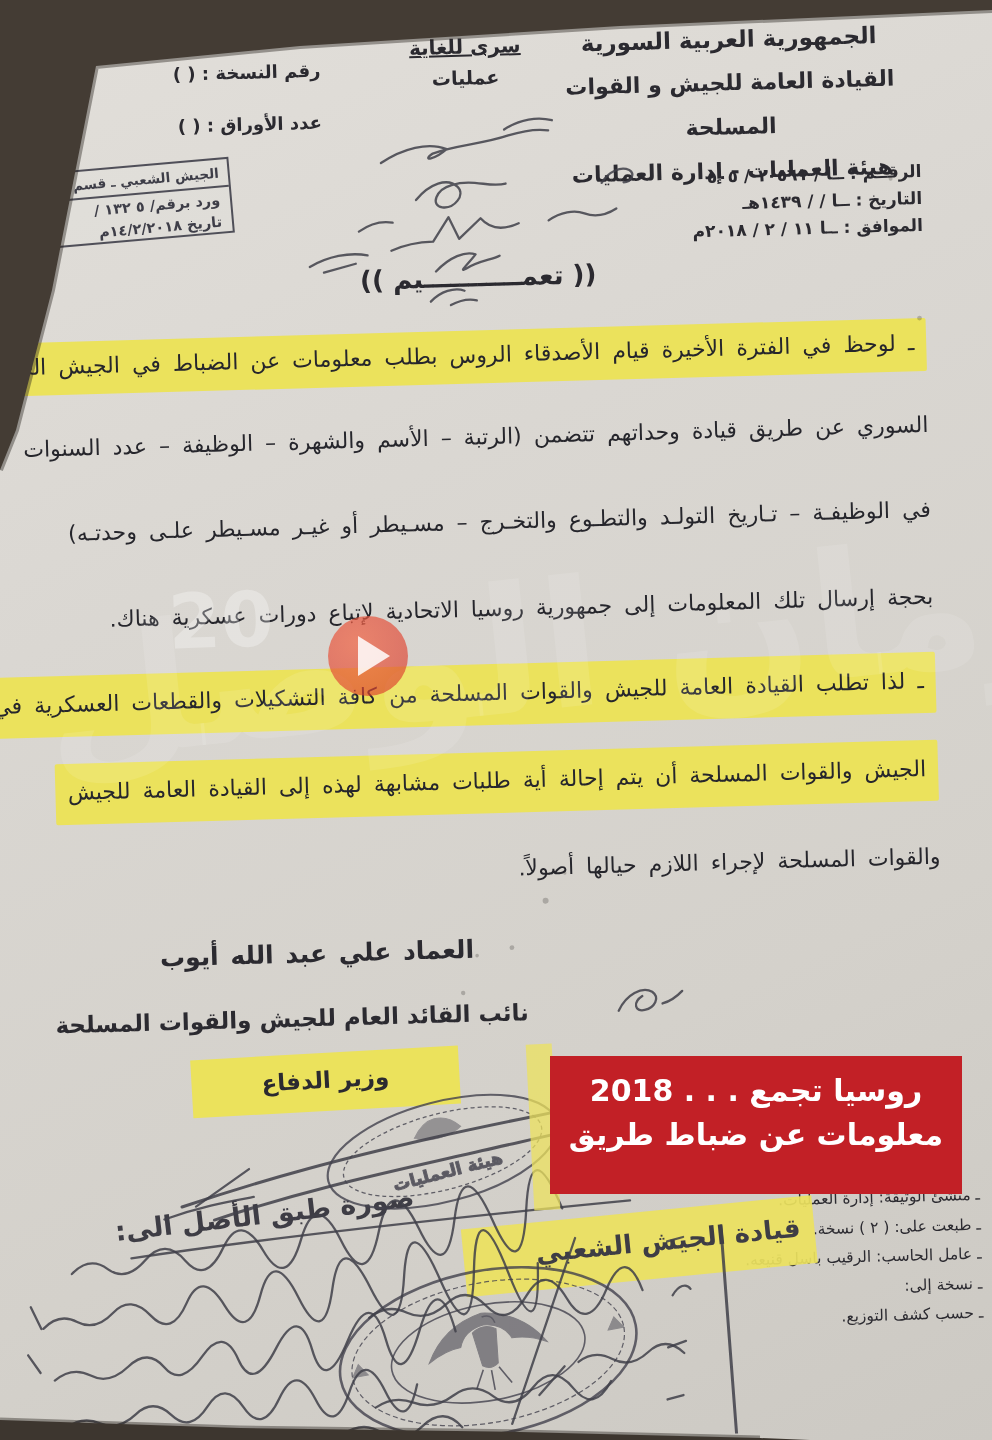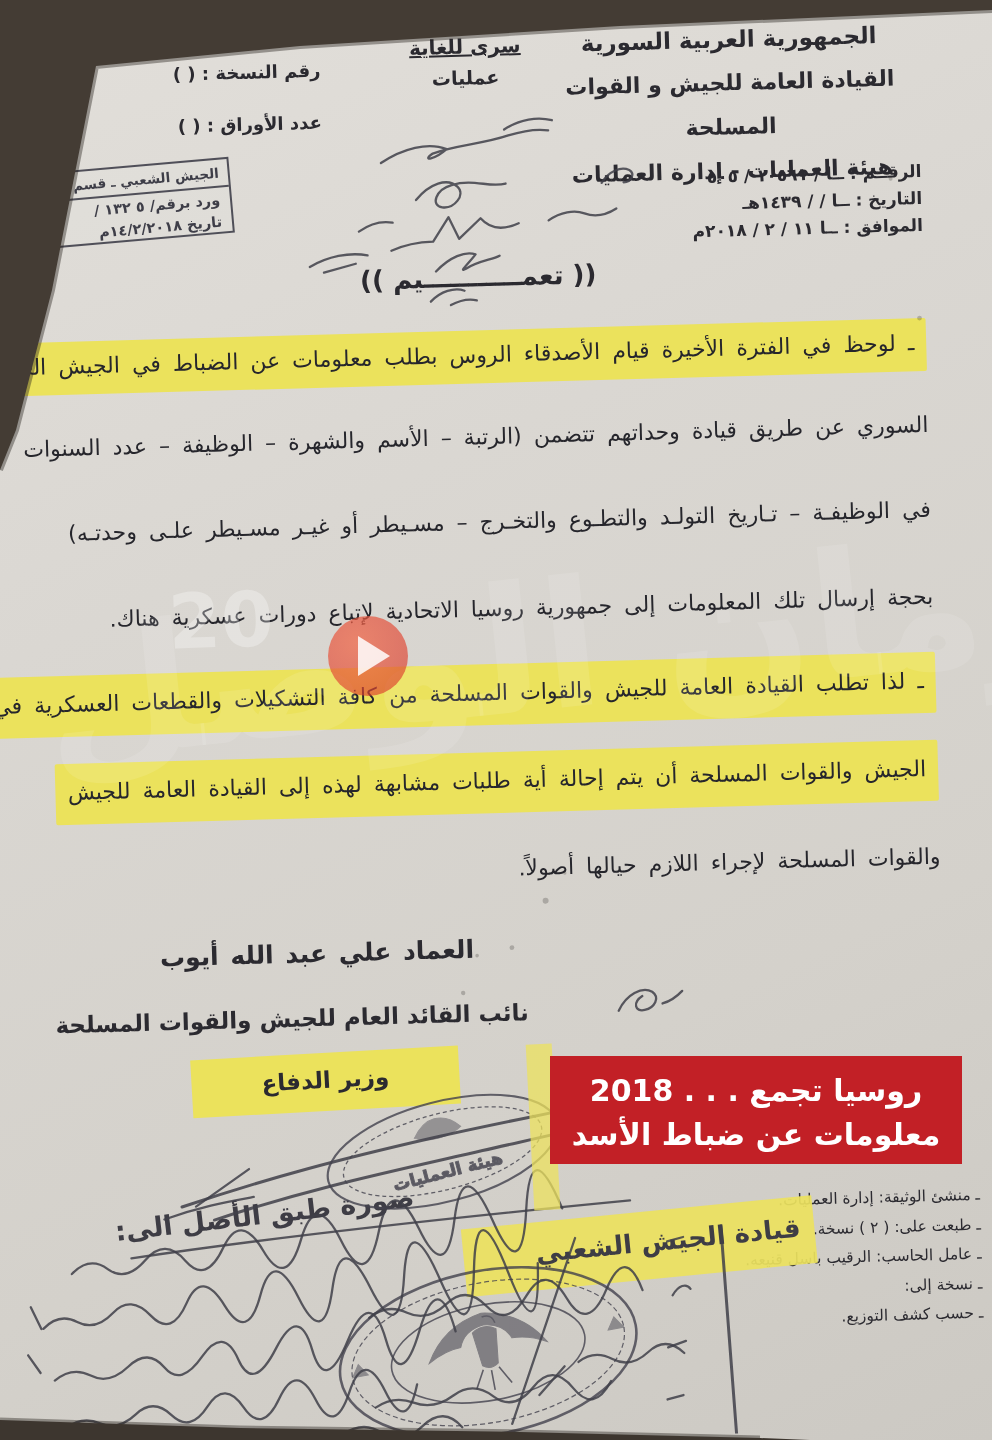--- a/index.html
+++ b/index.html
@@ -64,21 +64,21 @@
 
   .hw{color:#3e3d45;font-weight:600;white-space:nowrap;}
   .hw-copyline{left:100px;top:1192px;font-size:27px;transform:rotate(-5deg);letter-spacing:1px;}
   .hw-band{left:448px;top:1216px;width:352px;height:68px;background:rgba(236,226,94,.92);transform:rotate(-4deg);}
   .hw-band-text{padding:16px 14px 0;font-size:26px;transform:none;}
 
   .notes{right:26px;top:1194px;text-align:right;font-size:15.5px;line-height:29.5px;color:#2c2b31;white-space:nowrap;}
 
   
   #banner{
-    position:absolute;right:30px;top:1056px;width:412px;height:108px;z-index:6;
+    position:absolute;right:30px;top:1056px;width:412px;height:138px;z-index:6;
     background:#c22026;color:#ffffff;text-align:center;direction:rtl;
   }
   #banner .bn{font-size:30px;font-weight:bold;line-height:44px;}
   #banner .bn1{margin-top:13px;}
   .banner-hl-sliver{position:absolute;left:530px;top:1044px;width:26px;height:166px;background:rgba(236,226,94,.75);transform:rotate(-3deg);z-index:2;}
 
   #watermark{position:absolute;inset:0;z-index:4;pointer-events:none;overflow:hidden;}
   .wm-agency{position:absolute;left:40px;top:545px;font-size:175px;font-weight:bold;color:rgba(255,255,255,.11);transform:rotate(-6deg);white-space:nowrap;direction:rtl;}
   .wm-badge{position:absolute;left:168px;top:576px;font-size:76px;font-weight:bold;color:rgba(255,255,255,.30);transform:rotate(-2deg);}
   .wm-play{position:absolute;left:328px;top:616px;width:80px;height:80px;border-radius:50%;
@@ -239,21 +239,21 @@
   <div class="wm-badge">20</div>
   <div class="wm-play">
     <div class="tri"></div>
   </div>
 </div>
 
 <div class="banner-hl-sliver"></div>
 
 <div id="banner">
   <div class="bn bn1">روسيا تجمع . . . 2018</div>
-  <div class="bn bn2">معلومات عن ضباط الأسد</div>
+  <div class="bn bn2">معلومات عن ضباط طريق</div>
 </div>
 
 <svg id="edges" width="992" height="1440" viewBox="0 0 992 1440">
   <path d="M992,10 L620,26 L300,46 L96,66 L52,290 L16,430 L0,470" fill="none" stroke="rgba(35,30,25,.4)" stroke-width="6"></path>
   <path d="M0,0 L992,0 L992,10 L620,26 L300,46 L96,66 L52,290 L16,430 L0,470 Z" fill="#443c34"></path>
   <path d="M0,1420 L240,1428 L520,1432 L760,1438" fill="none" stroke="rgba(35,30,25,.4)" stroke-width="5"></path>
   <path d="M0,1440 L0,1420 L240,1428 L520,1432 L760,1438 L810,1440 Z" fill="#3d362f"></path>
 </svg>
 
 </body></html>

